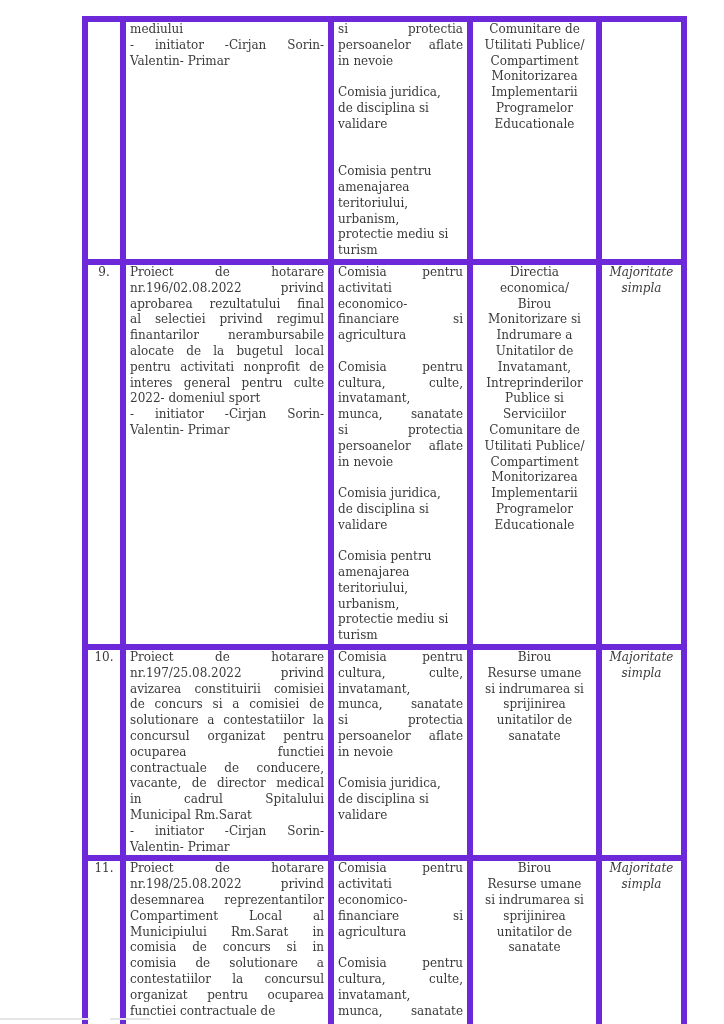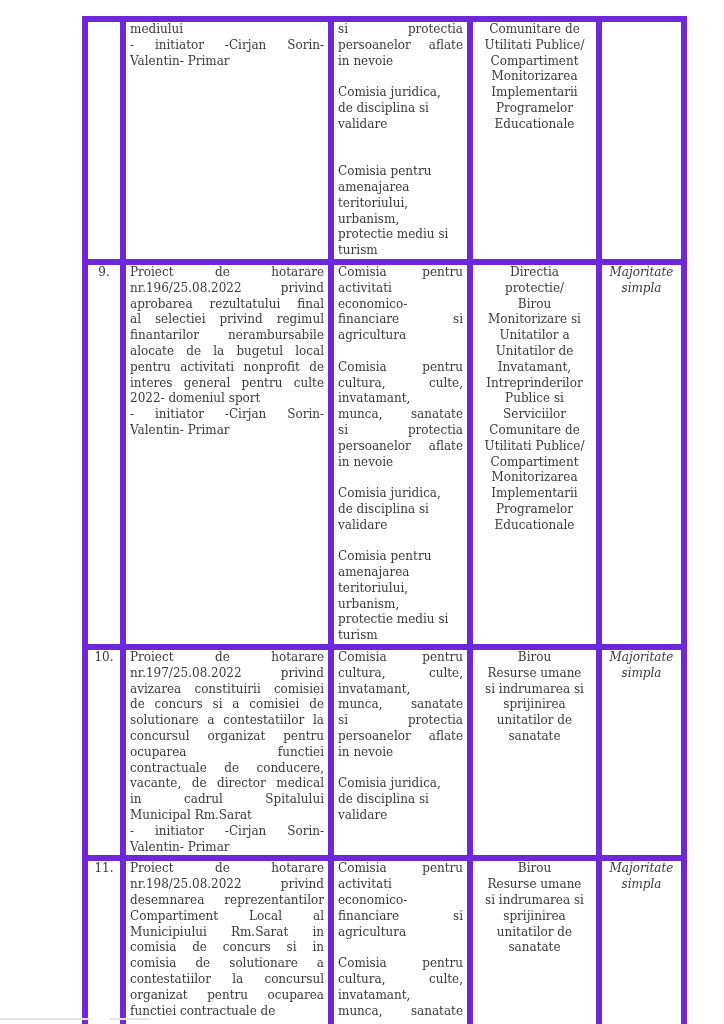--- a/index.html
+++ b/index.html
@@ -78,21 +78,21 @@
             <span class="line">Implementarii</span>
             <span class="line">Programelor</span>
             <span class="line">Educationale</span>
           </td>
           <td class="vote"></td>
         </tr>
         <tr style="height: 375px;">
           <td class="num">9.</td>
           <td class="title">
             <span class="line">Proiect de hotarare</span>
-            <span class="line">nr.196/25.08.2022 privind</span>
+            <span class="line">nr.196/02.08.2022 privind</span>
             <span class="line">aprobarea rezultatului final</span>
             <span class="line">al selectiei privind regimul</span>
             <span class="line">finantarilor nerambursabile</span>
             <span class="line">alocate de la bugetul local</span>
             <span class="line">pentru activitati nonprofit de</span>
             <span class="line">interes general pentru culte</span>
             <span class="line last">2022- domeniul sport</span>
             <span class="line">- initiator -Cirjan Sorin-</span>
             <span class="line last">Valentin- Primar</span>
           </td>
@@ -125,24 +125,24 @@
               <span class="line last">Comisia pentru</span>
               <span class="line last">amenajarea</span>
               <span class="line last">teritoriului,</span>
               <span class="line last">urbanism,</span>
               <span class="line last">protectie mediu si</span>
               <span class="line last">turism</span>
             </span>
           </td>
           <td class="dept">
             <span class="line">Directia</span>
-            <span class="line">protectie/</span>
+            <span class="line">economica/</span>
             <span class="line">Birou</span>
             <span class="line">Monitorizare si</span>
-            <span class="line">Unitatilor a</span>
+            <span class="line">Indrumare a</span>
             <span class="line">Unitatilor de</span>
             <span class="line">Invatamant,</span>
             <span class="line">Intreprinderilor</span>
             <span class="line">Publice si</span>
             <span class="line">Serviciilor</span>
             <span class="line">Comunitare de</span>
             <span class="line">Utilitati Publice/</span>
             <span class="line">Compartiment</span>
             <span class="line">Monitorizarea</span>
             <span class="line">Implementarii</span>

